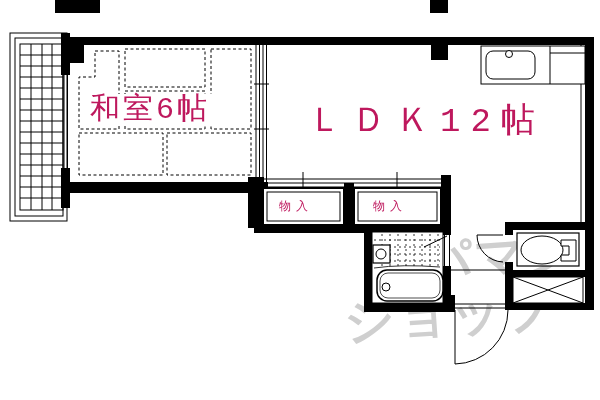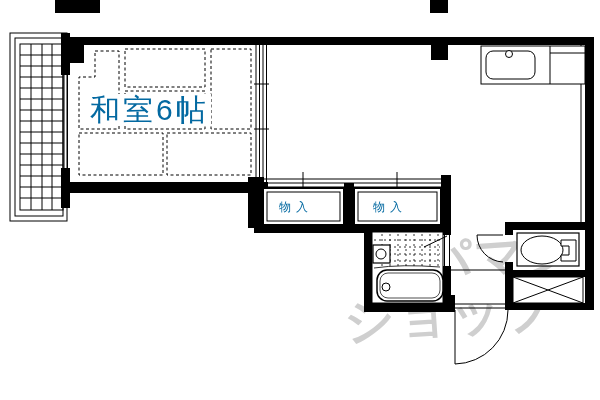--- a/index.html
+++ b/index.html
@@ -5,22 +5,22 @@
   html,body{margin:0;padding:0;background:#fff;}
   .stage{
     position:relative;
     width:600px;height:400px;
     background:#fff;
     overflow:hidden;
     font-family:"Liberation Sans", sans-serif;
   }
   .plan-svg{position:absolute;left:0;top:0;z-index:2;}
   .label{
-    position:absolute;z-index:3;color:#0369a1;white-space:nowrap;
-    font-family:Liberation Sans, sans-serif;
+    position:absolute;z-index:3;color:#be185d;white-space:nowrap;
+    font-family:Liberation Mono, monospace;
   }
   .label-washitsu{left:88px;top:94px;font-size:30px;line-height:32px;letter-spacing:3px;background:#fff;padding:0 2px;}
   .label-ldk{left:308px;top:104px;font-size:34px;line-height:36px;letter-spacing:10px;font-weight:500;}
   .label-closet{font-size:12px;line-height:20px;letter-spacing:5px;}
   .label-closet-left{left:279px;top:197px;}
   .label-closet-right{left:373px;top:197px;}
   .watermark{
     position:absolute;left:340px;top:232px;z-index:1;
     transform:rotate(-4deg);transform-origin:50% 50%;
     color:#cfcfcf;font-weight:900;
@@ -137,16 +137,17 @@
       <polygon stroke-width="1" fill="#fff" points="561,240 576,240 576,261 561,261 561,255 569,255 569,246 561,246"></polygon>
     </g>
 
     <g stroke="#000" stroke-width="1" fill="none">
       <rect x="513" y="277" width="70" height="26" fill="#fff"></rect>
       <path d="M513 277L583 303 M513 303L583 277"></path>
     </g>
   </svg>
 
   <div class="label label-washitsu">和室6帖</div>
+  <div class="label label-ldk">ＬＤＫ12帖</div>
   <div class="label label-closet label-closet-left">物入</div>
   <div class="label label-closet label-closet-right">物入</div>
 
 </div>
 
 </body></html>

